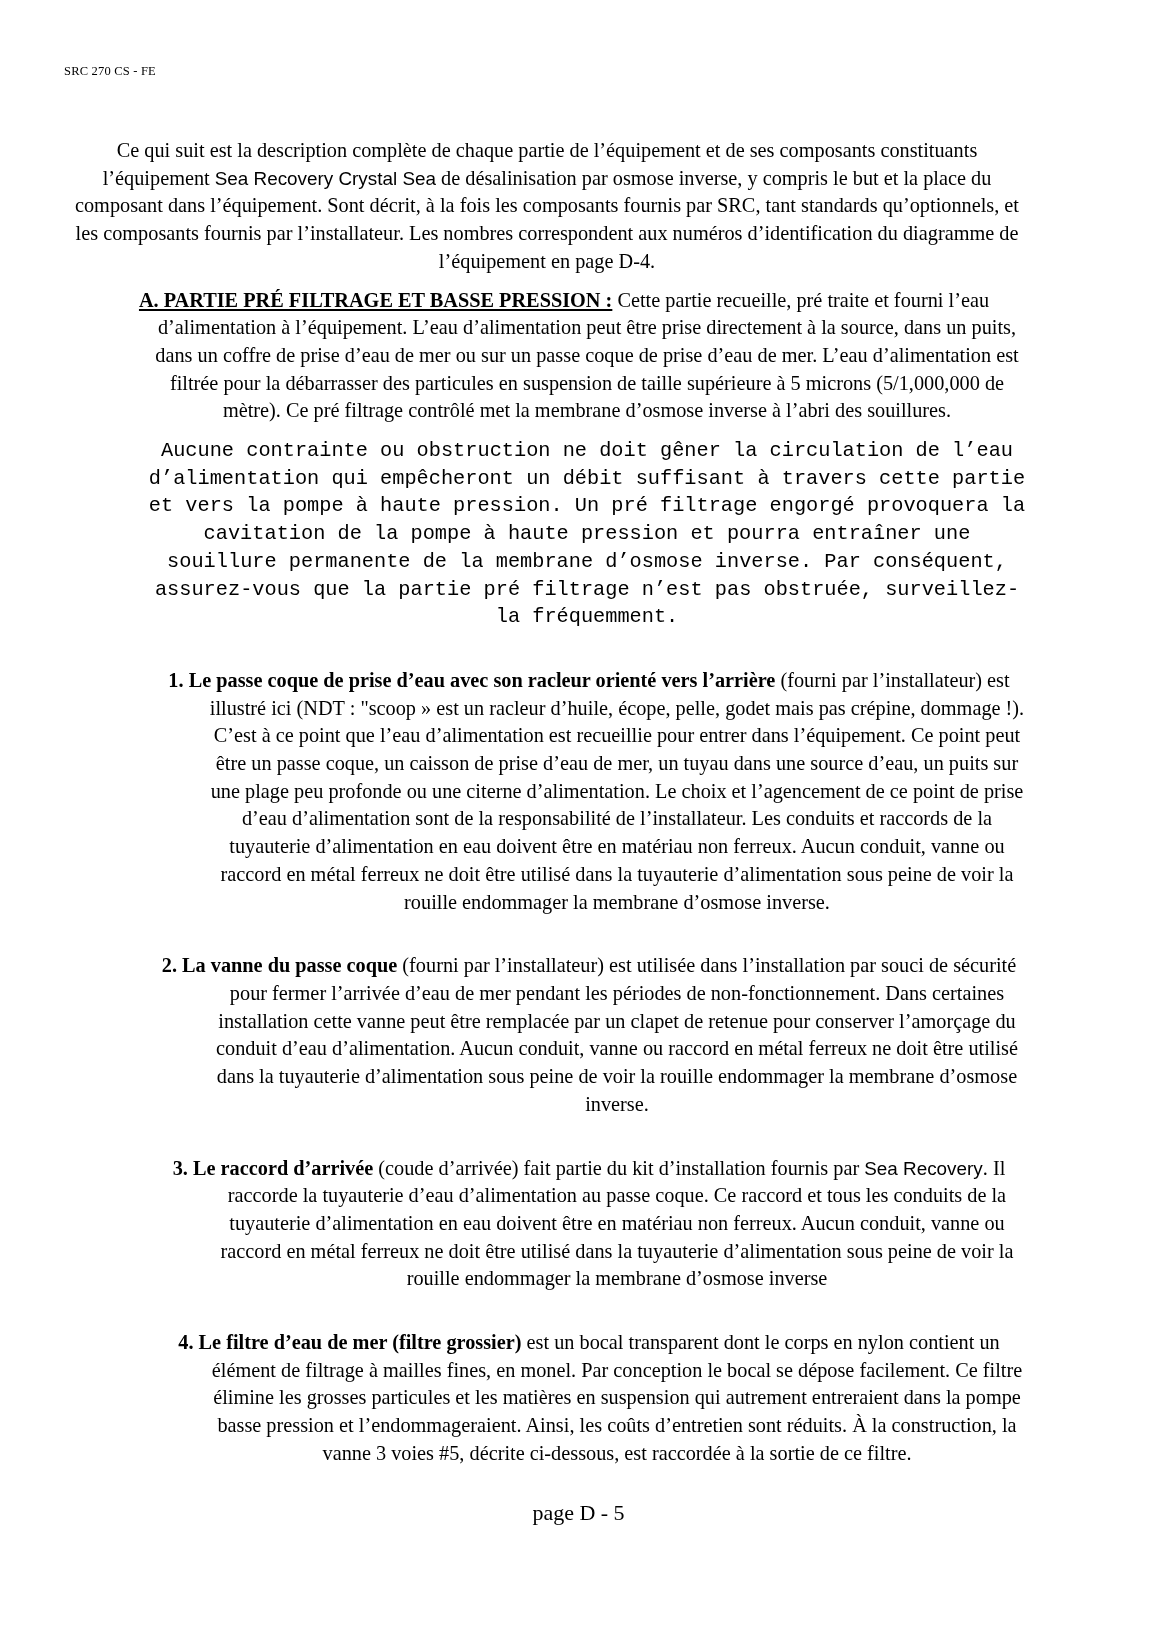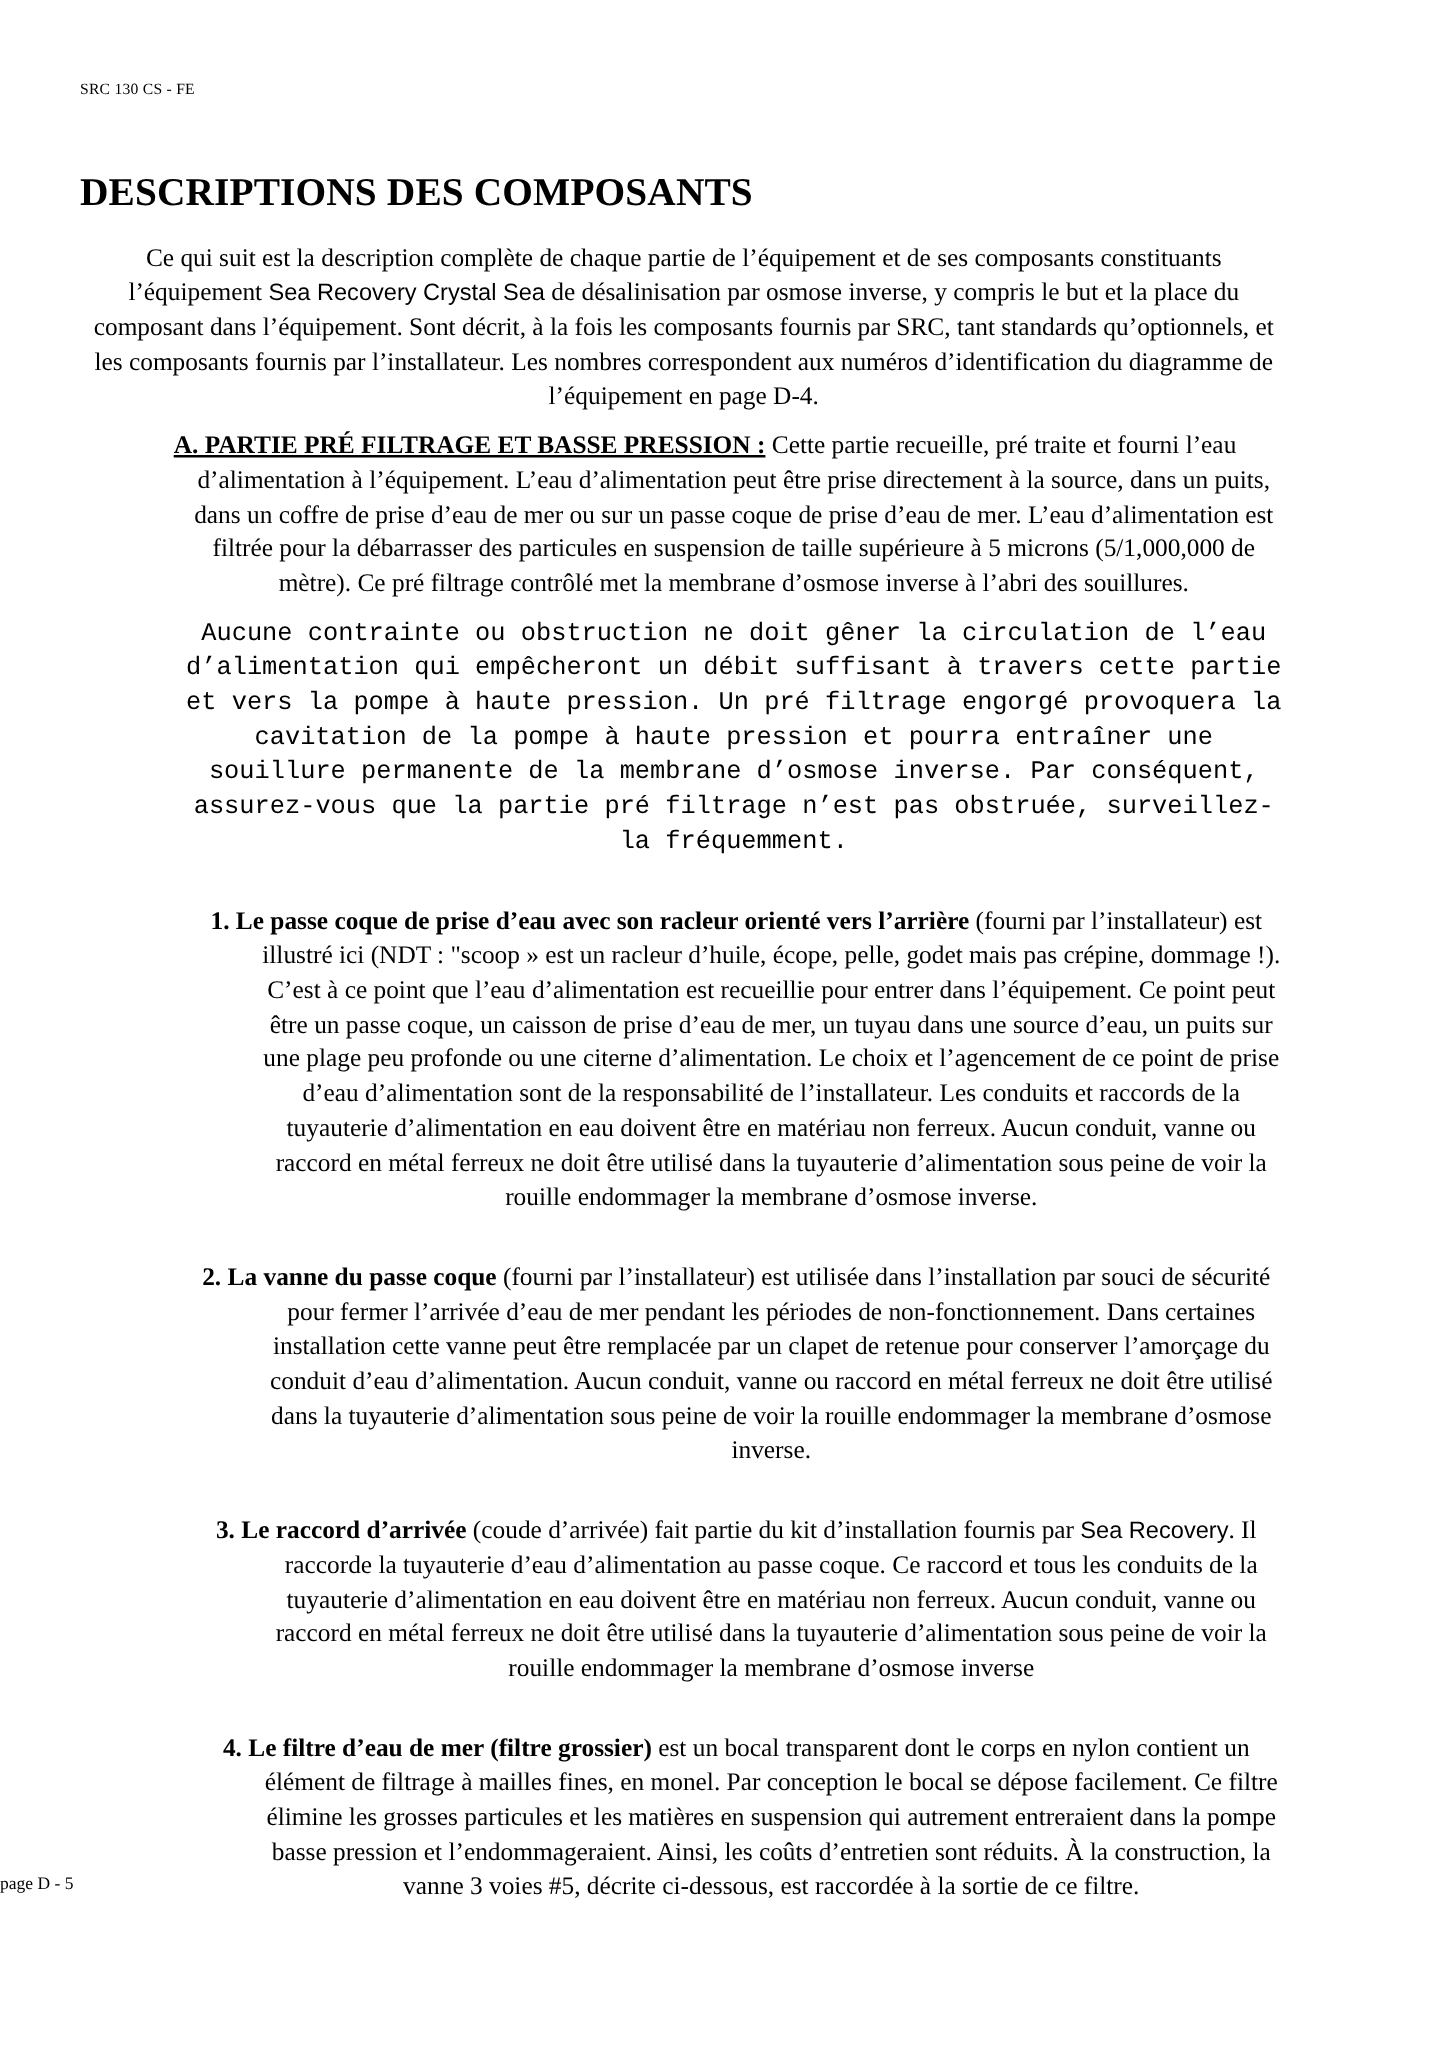--- a/index.html
+++ b/index.html
@@ -90,33 +90,33 @@
   .num-label {
     font-weight: bold;
   }
 
   
   .doc-footer {
     position: absolute;
     left: 0;
     right: 0;
     top: 1500px;
-    font-size: 14px;
+    text-align: center;
+    font-size: 22px;
     line-height: 1.2;
   }
 </style>
 </head>
 <body>
 
 <div class="page">
   <div class="content">
 
-    <div class="doc-header">SRC 130 CS - FE</div>
+    <div class="doc-header">SRC 270 CS - FE</div>
 
-    <h1 class="doc-title">DESCRIPTIONS DES COMPOSANTS</h1>
 
     <p class="intro"><span>Ce qui suit est la description complète de chaque partie de l’équipement et de ses composants constituants l’équipement </span><span class="sans">Sea Recovery Crystal Sea</span><span> de désalinisation par osmose inverse, y compris le but et la place du composant dans l’équipement. Sont décrit, à la fois les composants fournis par SRC, tant standards qu’optionnels, et les composants fournis par l’installateur. Les nombres correspondent aux numéros d’identification du diagramme de l’équipement en page D-4.</span></p>
 
     <div class="section-block">
       <p><span class="sec-label">A. PARTIE PRÉ FILTRAGE ET BASSE PRESSION :</span><span> Cette partie recueille, pré traite et fourni l’eau d’alimentation à l’équipement. L’eau d’alimentation peut être prise directement à la source, dans un puits, dans un coffre de prise d’eau de mer ou sur un passe coque de prise d’eau de mer. L’eau d’alimentation est filtrée pour la débarrasser des particules en suspension de taille supérieure à 5 microns (5/1,000,000 de mètre). Ce pré filtrage contrôlé met la membrane d’osmose inverse à l’abri des souillures.</span></p>
 
       <p class="body-follow">Aucune contrainte ou obstruction ne doit gêner la circulation de l’eau d’alimentation qui empêcheront un débit suffisant à travers cette partie et vers la pompe à haute pression. Un pré filtrage engorgé provoquera la cavitation de la pompe à haute pression et pourra entraîner une souillure permanente de la membrane d’osmose inverse. Par conséquent, assurez-vous que la partie pré filtrage n’est pas obstruée, surveillez-la fréquemment.</p>
     </div>
 
     <div class="num-item">

